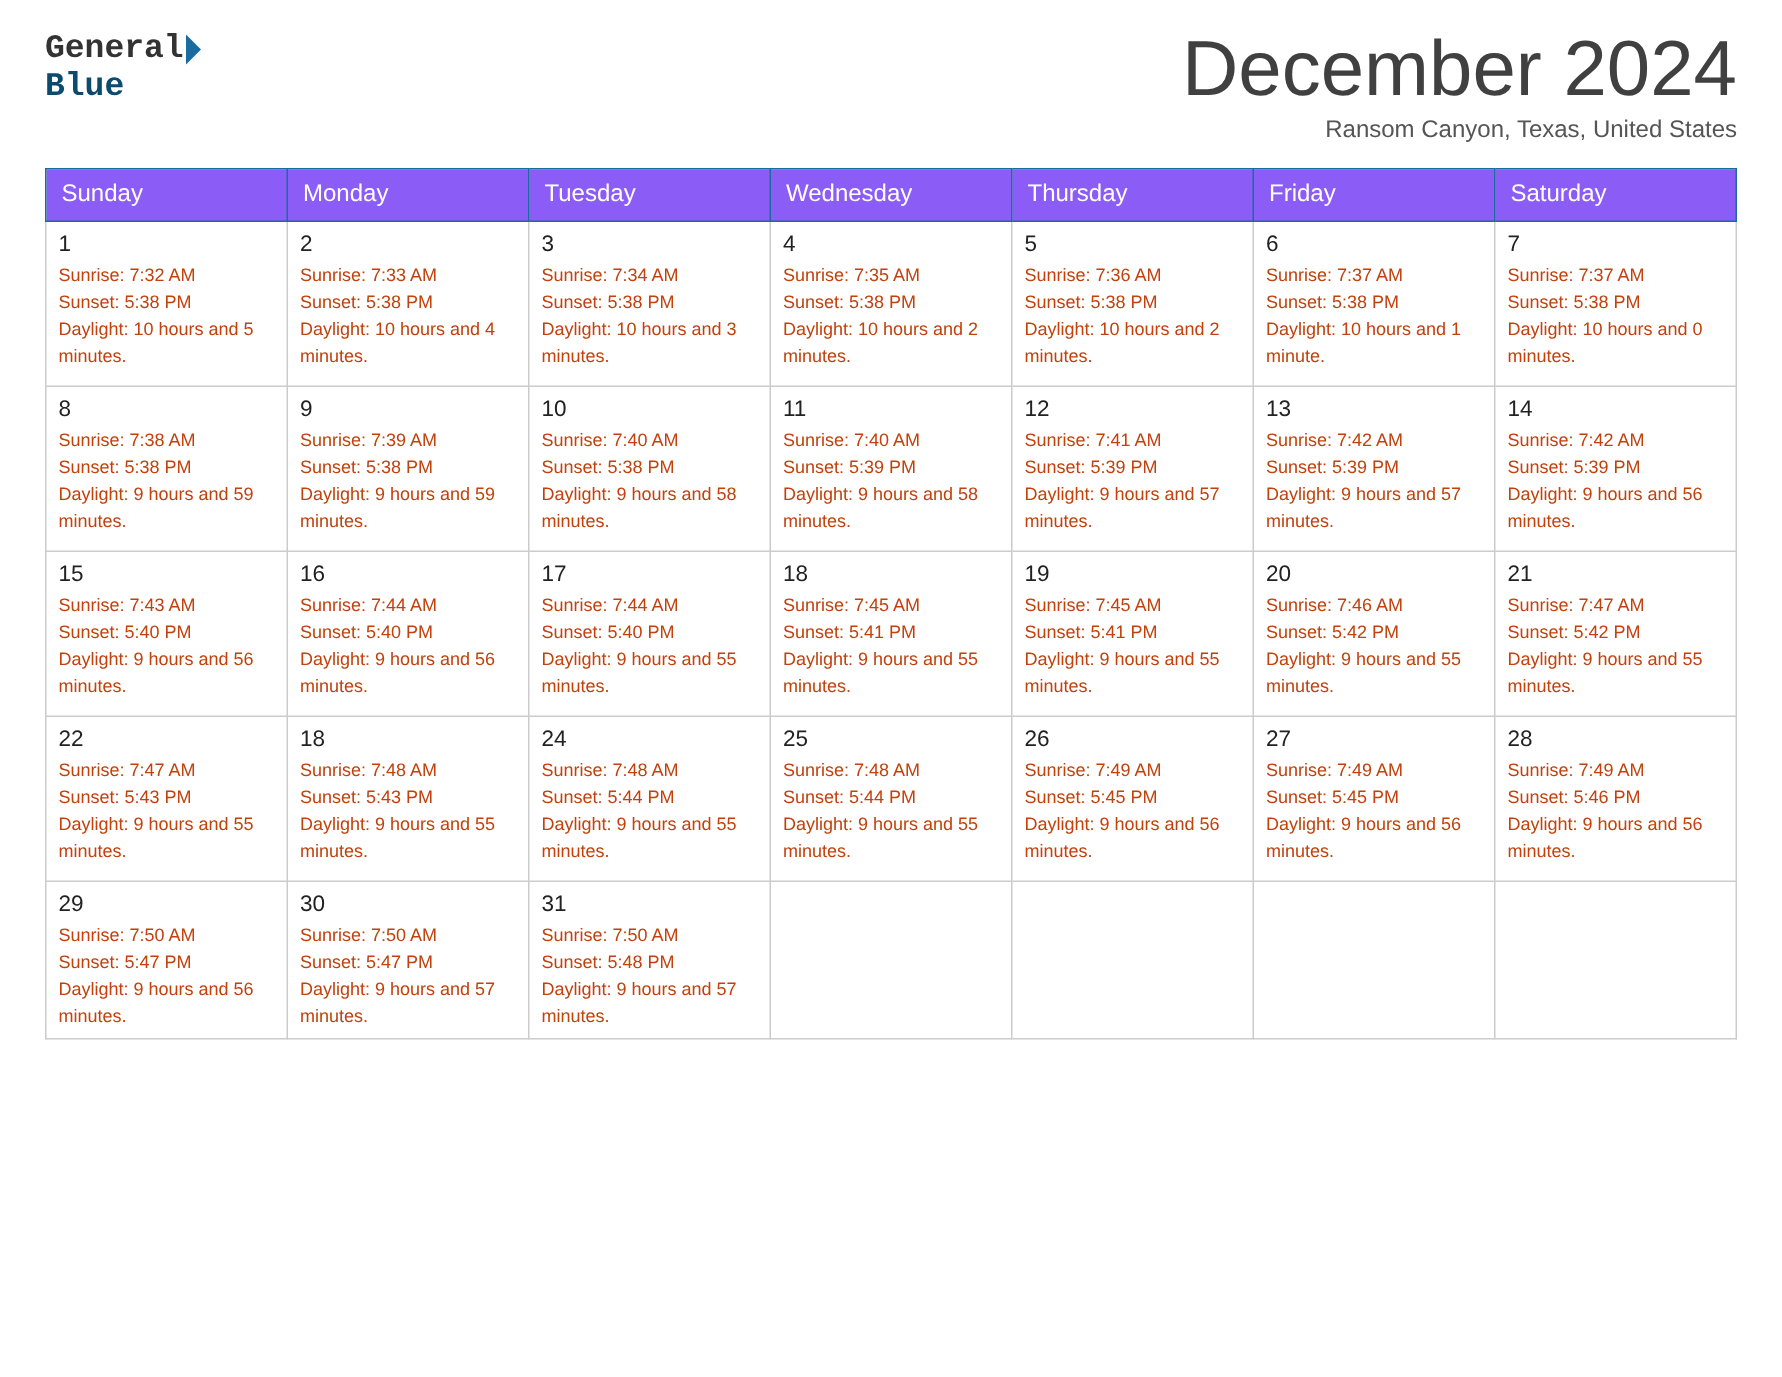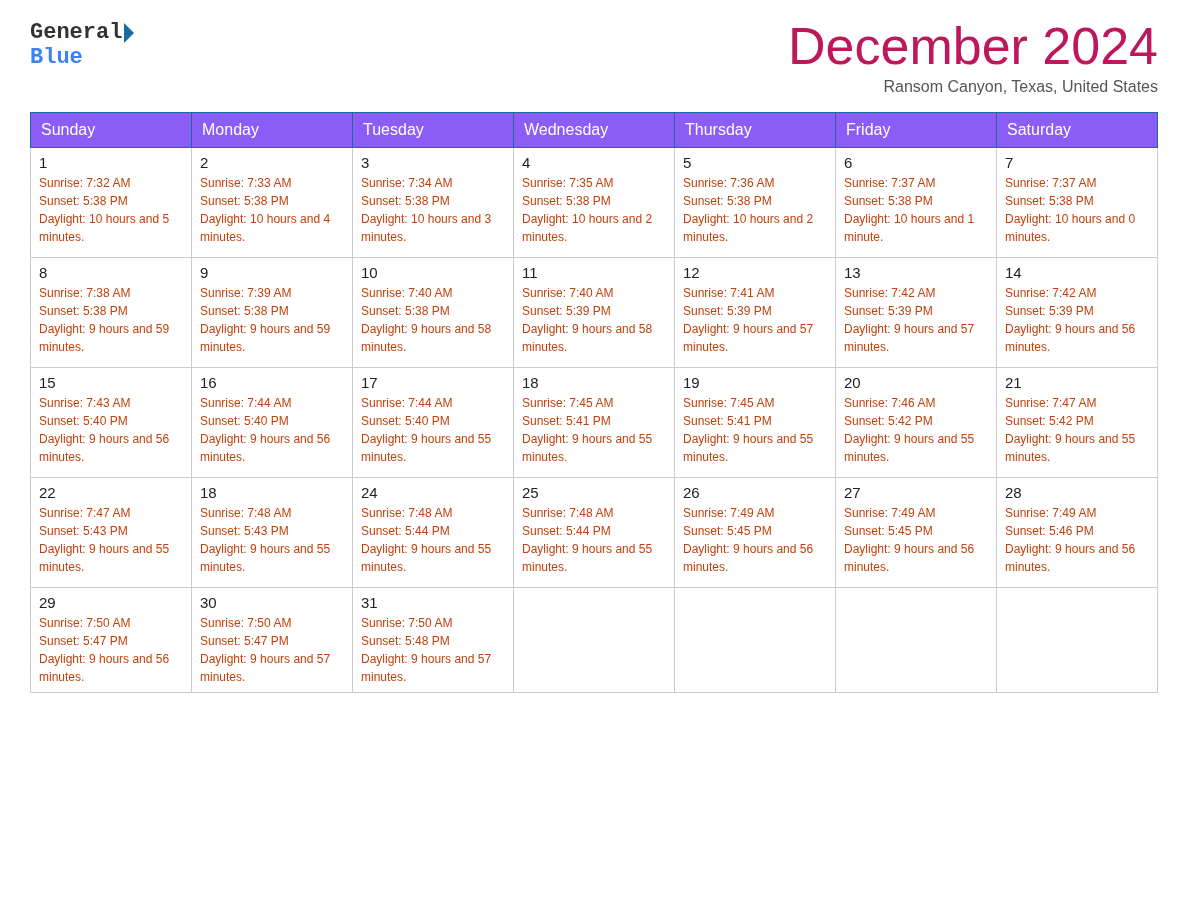--- a/index.html
+++ b/index.html
@@ -32,26 +32,26 @@
     .logo-general { color: #333; }
     .logo-arrow {
       width: 0;
       height: 0;
       border-left: 10px solid #1a6ba0;
       border-top: 10px solid transparent;
       border-bottom: 10px solid transparent;
       margin: 0 2px;
       display: inline-block;
     }
-    .logo-blue { color: #3b82f6; font-size: 22px; font-weight: bold; }
+    .logo-blue { color: #0c4a6e; font-size: 22px; font-weight: bold; }
     .title-section { text-align: right; }
     .month-title {
       font-size: 52px;
       font-weight: normal;
-      color: #be185d;
+      color: #404040;
       line-height: 1;
     }
     .location {
       font-size: 16px;
       color: #555;
       margin-top: 6px;
     }
     table {
       width: 100%;
       border-collapse: collapse;

